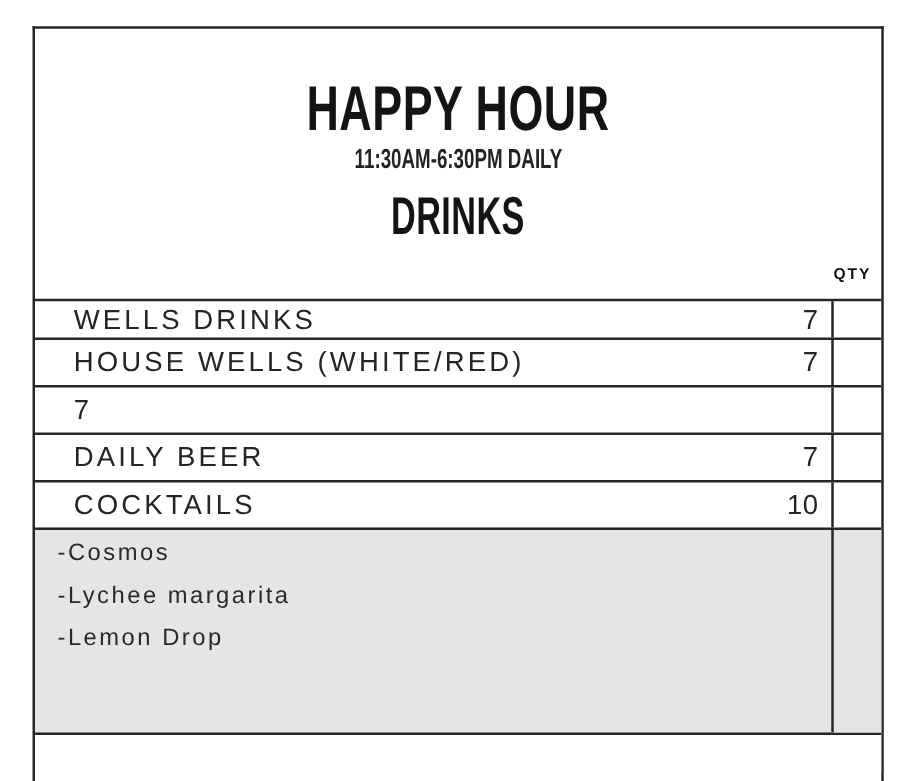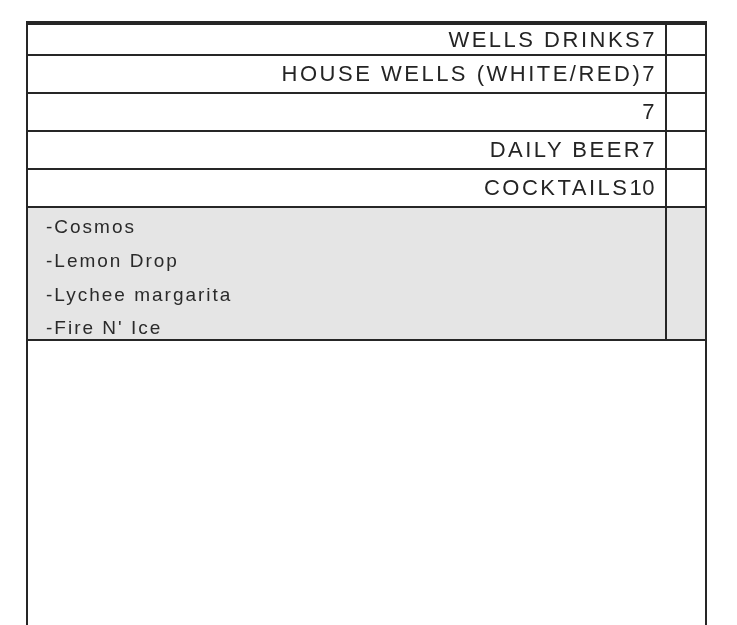--- a/index.html
+++ b/index.html
@@ -36,54 +36,66 @@
     position:absolute;right:8px;bottom:13px;font-size:12.5px;font-weight:700;
     letter-spacing:1.5px;color:#111;
   }
   
   .menu-table{display:block;}
   .menu-row{
     display:flex;align-items:center;height:38px;border-top:2px solid var(--border);
   }
   .menu-row:first-child{height:31px;}
   .row-main{
-    flex:1;display:flex;align-items:center;justify-content:flex-end;
+    flex:1;display:flex;align-items:center;justify-content:space-between;
     padding-left:13px;padding-right:10px;height:100%;margin-left:18px;
   }
   .row-name{
     font-size:22px;letter-spacing:2.5px;white-space:nowrap;color:#242424;
   }
   .row-price{
     font-size:22px;letter-spacing:0.5px;color:#242424;
   }
   .qty-cell{
     width:40px;height:100%;border-left:2px solid var(--border);flex:none;
   }
   
   .cocktail-section{
-    display:flex;height:135px;border-top:2px solid var(--border);
+    display:flex;height:166px;border-top:2px solid var(--border);
     border-bottom:2px solid var(--border);background:var(--gray);
   }
   .cocktail-list{
     flex:1;padding:2px 0 0 18px;
   }
   .cocktail-item{
     font-size:19px;letter-spacing:2px;line-height:33.8px;color:#2a2a2a;
     white-space:nowrap;
   }
   .cocktail-qty-col{
     width:40px;border-left:2px solid var(--border);background:var(--gray);flex:none;
   }
   .menu-footer{height:30px;background:#fff;}
 </style>
 </head>
 <body>
 
 <div class="menu">
 
+  <div class="menu-header">
+    <div class="title-wrap">
+      <div class="hh-title">HAPPY HOUR</div>
+    </div>
+    <div class="title-wrap">
+      <div class="hh-hours">11:30AM-6:30PM DAILY</div>
+    </div>
+    <div class="title-wrap">
+      <div class="hh-section">DRINKS</div>
+    </div>
+    <div class="qty-label">QTY</div>
+  </div>
 
   <div class="menu-table">
   <div class="menu-row">
     <div class="row-main">
       <span class="row-name">WELLS DRINKS</span>
       <span class="row-price">7</span>
     </div>
     <div class="qty-cell"></div>
   </div>
 
@@ -116,25 +128,24 @@
       <span class="row-price">10</span>
     </div>
     <div class="qty-cell"></div>
   </div>
 </div>
 
   <div class="cocktail-section">
     <div class="cocktail-list">
   <div class="cocktail-item">-Cosmos</div>
 
+  <div class="cocktail-item">-Lychee margarita</div>
+
   <div class="cocktail-item">-Lemon Drop</div>
 
-  <div class="cocktail-item">-Lychee margarita</div>
-
-  <div class="cocktail-item">-Fire N' Ice</div>
 
 </div>
     <div class="cocktail-qty-col"></div>
   </div>
 
   <div class="menu-footer"></div>
 
 </div>
 
 </body></html>

